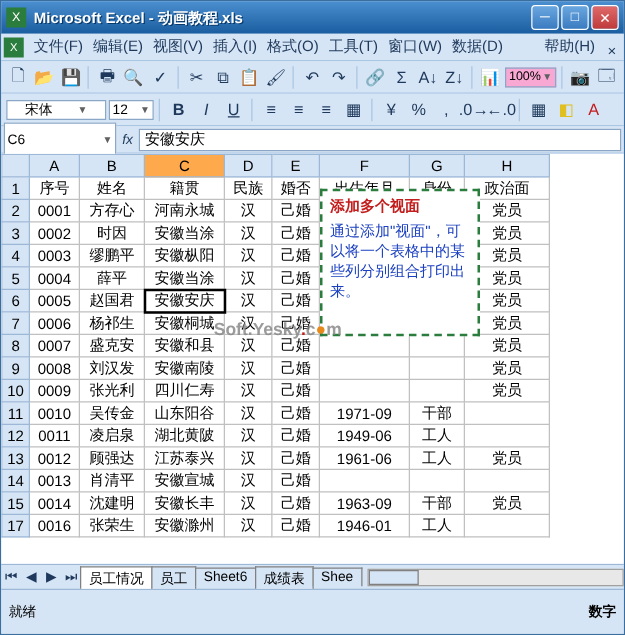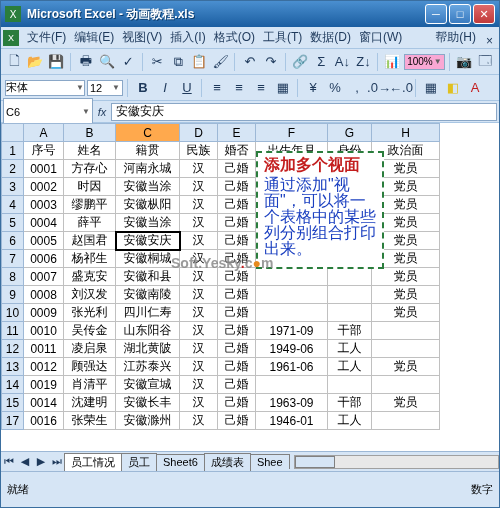--- a/index.html
+++ b/index.html
@@ -13,52 +13,52 @@
 .winbtn.close { background: linear-gradient(#e06a6a,#c03a3a); }
 .menubar { height: 22px; background: #d6e5f5; display: flex; align-items: center; padding: 0 2px; font-size: 12px; border-bottom: 1px solid #a9c6e3; }
 .app-icon { width:16px; height:16px; background:#2a7d3c; display:inline-flex; align-items:center; justify-content:center; color:#fff; font-size:9px; margin-right:4px; }
 .menuitem { padding: 2px 4px; color: #1e395b; cursor: default; }
 .menu-help { margin-left: auto; display: flex; align-items: flex-end; gap: 2px; }
 .toolbar { height: 26px; background: #d6e5f5; display: flex; align-items: center; padding: 0 4px; gap: 2px; border-bottom: 1px solid #a9c6e3; }
 .tbtn { width: 20px; height: 20px; display: inline-flex; align-items: center; justify-content: center; color: #1e395b; border-radius: 2px; font-size: 13px; }
 .tsep { width: 2px; height: 18px; border-left: 1px solid #a9c6e3; margin: 0 2px; }
 .zoom { width: 42px; height: 16px; border: 1px solid #8aa7c7; background: #f9a8d4; font-size: 10px; padding: 0 2px; display:flex; align-items:center; justify-content:space-between; }
 .formatbar { height: 26px; background: #d6e5f5; display: flex; align-items: center; padding: 0 4px; gap: 2px; border-bottom: 1px solid #a9c6e3; }
-.font-sel { width: 80px; height: 16px; border: 1px solid #8aa7c7; background: #fff; font-size: 11px; padding: 0 0; display:flex; align-items:center; justify-content:space-between; }
+.font-sel { width: 80px; height: 16px; border: 1px solid #8aa7c7; background: #fff; font-size: 11px; padding: 0 14px; display:flex; align-items:center; justify-content:space-between; }
 .size-sel { width: 36px; height: 16px; border: 1px solid #8aa7c7; background: #fff; font-size: 11px; padding: 0 2px; display:flex; align-items:center; justify-content:space-between; }
 .namebox-row { height: 22px; background: #d6e5f5; display: flex; align-items: center; border-bottom: 1px solid #a9c6e3; }
 .namebox { width: 90px; height: 28px; border: 1px solid #8aa7c7; background: #fff; font-size: 11px; padding: 0 2px; display:flex; align-items:center; justify-content:space-between; margin-left:2px; }
 .fxbtn { width: 18px; height: 18px; display:inline-flex; align-items:center; justify-content:center; font-style: italic; color: #1e395b; }
 .formulabar { flex: 1; height: 18px; border: 1px solid #8aa7c7; background: #fff; font-size: 12px; padding: 0 4px; display:flex; align-items:center; margin-right:2px; }
 .sheet { flex: 1; background: #fff; position: relative; overflow: hidden; display: flex; flex-direction: column; }
 .grid { display: flex; flex: 1; overflow: hidden; }
 .gridmain { overflow: hidden; }
 table { border-collapse: collapse; font-size: 12px; }
 th, td { border: 1px solid #c0c0c0; height: 18px; padding: 0; text-align: center; white-space: nowrap; }
 thead th { background: #d6e5f5; font-weight: normal; color: #000; border-color: #9db8d6; }
 .rowhdr { background: #d6e5f5; width: 22px; font-weight: normal; color: #000; border-color: #9db8d6; }
 .corner { background: #d6e5f5; width:22px; }
 .cA { width: 40px; } .cB { width: 52px; } .cC { width: 64px; } .cD { width: 38px; }
 .cE { width: 38px; } .cF { width: 72px; } .cG { width: 44px; } .cH { width: 68px; }
 thead th.selcol { background: #ffa94d; }
 .selcell { outline: 2px solid #000; outline-offset: -1px; }
-.callout { position: absolute; left: 255px; top: 28px; width: 128px; height: 118px; border: 2px dashed #2a7d3c; background: #fff; padding: 4px 6px; font-size: 16px; line-height: 16px; }
+.callout { position: absolute; left: 255px; top: 28px; width: 128px; height: 118px; border: 2px dashed #2a7d3c; background: #fff; padding: 4px 6px; font-size: 12px; line-height: 16px; }
 .callout .ct { color: #c31e1e; font-weight: bold; display: block; margin-bottom: 4px; }
 .callout .cb { color: #1a3fc0; }
 .watermark { position: absolute; left: 170px; top: 132px; font-size: 14px; color: rgba(130,130,130,0.8); font-weight: bold; font-family: "Verdana", sans-serif; pointer-events:none; }
 .watermark .dot1 { color: #c31e1e; } .watermark .dot2 { color: #e78a1e; }
 .sheettabs { height: 20px; background: #d6e5f5; display: flex; align-items: center; border-top: 1px solid #9db8d6; font-size: 11px; }
 .tabnav { display: flex; }
 .tabnav span { width: 16px; height: 16px; display:inline-flex; align-items:center; justify-content:center; color:#1e395b; }
 .stab { padding: 1px 6px; border: 1px solid #808080; border-bottom: none; background: #d6e5f5; color: #000; position: relative; margin-left:-1px; }
 .stab.active { background: #fff; }
 .hscroll { flex: 1; height: 14px; background: #e8e8e8; margin-left: 4px; border: 1px solid #a0a0a0; position: relative; }
 .hscroll .thumb { position:absolute; left:0; top:0; width:40px; height:100%; background:#d6e5f5; border:1px solid #808080; }
 .statusbar { height: 36px; background: #d6e5f5; display: flex; align-items: center; padding: 0 6px; font-size: 11px; border-top: 1px solid #9db8d6; }
-.statusbar .sright { margin-left: auto; }
+.statusbar .sright { margin-left: auto; font-weight: bold; }
 .dd { font-size:8px; color:#606060; }
 </style>
 </head>
 <body>
 
 <div class="window">
 
   <div class="titlebar">
     <span class="title-icon">X</span>
     <span class="title-text">Microsoft Excel - 动画教程.xls</span>
@@ -70,22 +70,22 @@
   </div>
 
   <div class="menubar">
     <span class="app-icon">X</span>
     <span class="menuitem">文件(F)</span>
     <span class="menuitem">编辑(E)</span>
     <span class="menuitem">视图(V)</span>
     <span class="menuitem">插入(I)</span>
     <span class="menuitem">格式(O)</span>
     <span class="menuitem">工具(T)</span>
+    <span class="menuitem">窗口(W)</span>
     <span class="menuitem">数据(D)</span>
-    <span class="menuitem">窗口(W)</span>
     <div class="menu-help">
       <span class="menuitem">帮助(H)</span>
       <span style="padding:0 4px;color:#1e395b;">×</span>
     </div>
   </div>
 
   <div class="toolbar">
     <span class="tbtn">🗋</span>
     <span class="tbtn">📂</span>
     <span class="tbtn">💾</span>
@@ -314,21 +314,21 @@
                 <td class="cB">顾强达</td>
                 <td class="cC">江苏泰兴</td>
                 <td class="cD">汉</td>
                 <td class="cE">己婚</td>
                 <td class="cF">1961-06</td>
                 <td class="cG">工人</td>
                 <td class="cH">党员</td>
               </tr>
               <tr>
                 <th class="rowhdr">14</th>
-                <td class="cA">0019</td>
+                <td class="cA">0013</td>
                 <td class="cB">肖清平</td>
                 <td class="cC">安徽宣城</td>
                 <td class="cD">汉</td>
                 <td class="cE">己婚</td>
                 <td class="cF"></td>
                 <td class="cG"></td>
                 <td class="cH"></td>
               </tr>
               <tr>
                 <th class="rowhdr">15</th>

